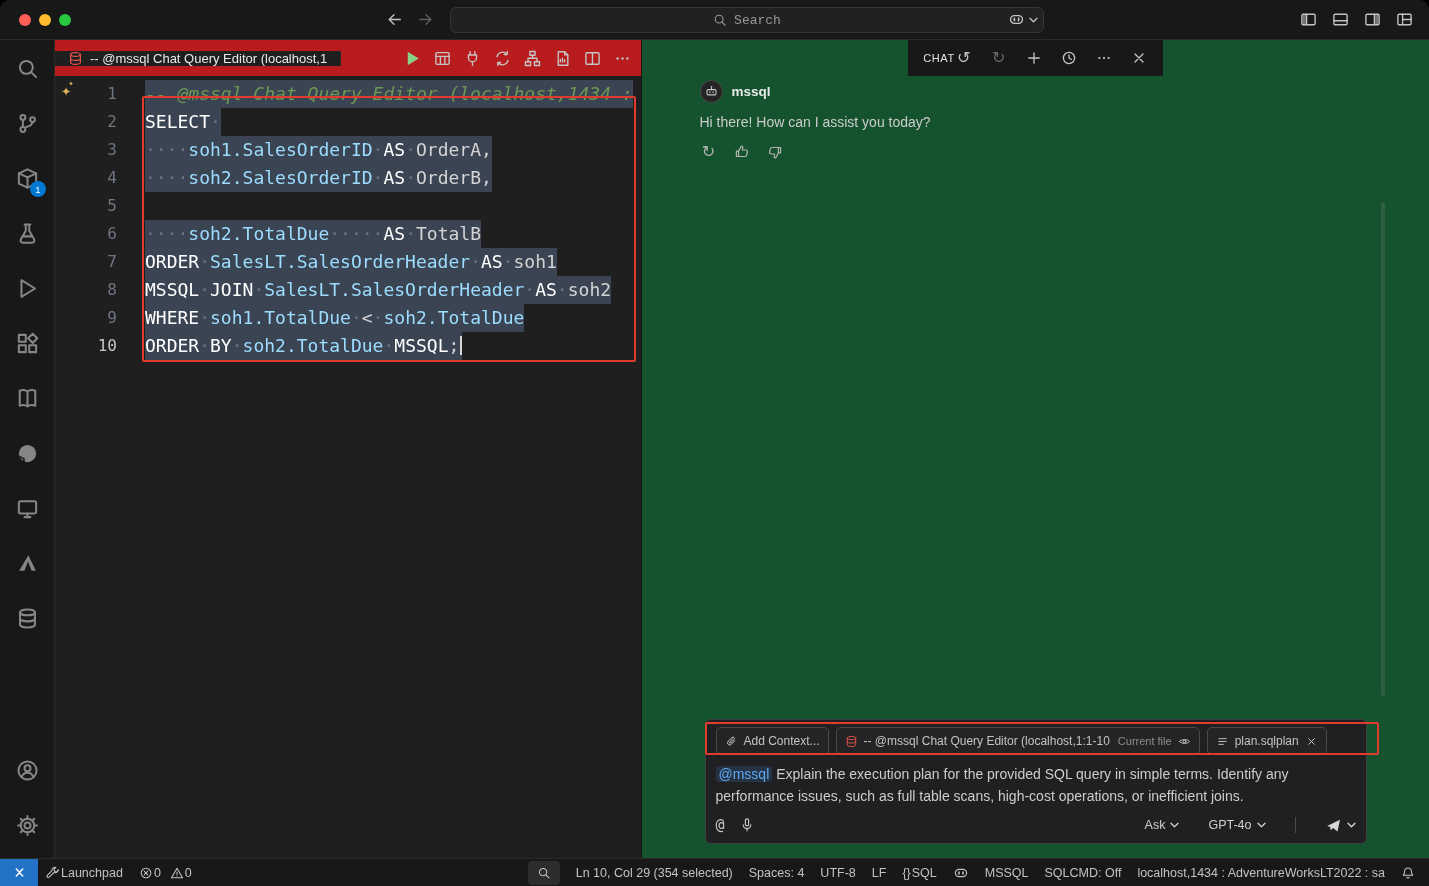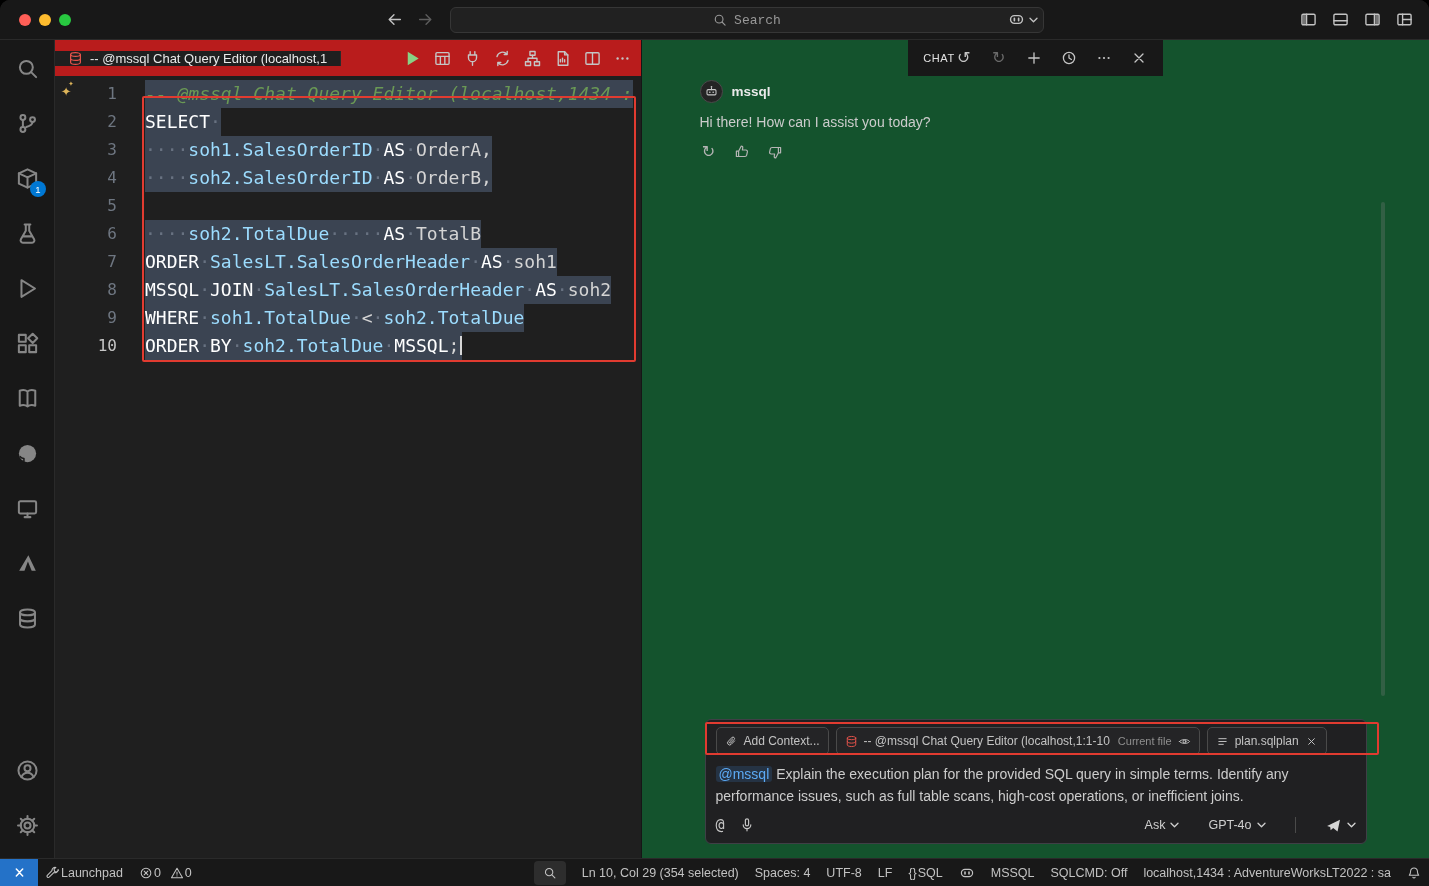--- a/index.html
+++ b/index.html
@@ -98,21 +98,21 @@
   .vsep { width:1px; height:16px; background:#4a4a4a; }
   .send { display:flex; align-items:center; gap:5px; color:#d6d6d6; }
   .send svg.plane { width:17px; height:17px; }
 
   
   .statusbar { height:28px; flex:0 0 28px; background:#181818; border-top:1px solid #2a2a2a; display:flex; align-items:center; font-size:12.5px; color:#c2c2c2; }
   .sb-remote { width:38px; height:100%; background:#2472c8; color:#fff; display:flex; align-items:center; justify-content:center; }
   .sb-remote svg { width:15px; height:15px; stroke-width:1.6; }
   .sb-item { display:flex; align-items:center; gap:1px; padding:0 8px; height:100%; white-space:nowrap; }
   .sb-item svg { width:14px; height:14px; stroke-width:1.2; }
-  .sb-right { margin-left:auto; display:flex; align-items:center; height:100%; }
+  .sb-right { margin-left:auto; display:flex; align-items:center; height:100%; padding-right:6px; }
   .sb-zoom { background:#2d2d2d; border-radius:4px; height:24px; margin-right:8px; padding:0 9px; align-self:center; }
   .gap2 { margin-left:8px; }
 </style>
 </head>
 <body>
 
 <div class="app">
 
   <header class="titlebar">
     <div class="traffic">

